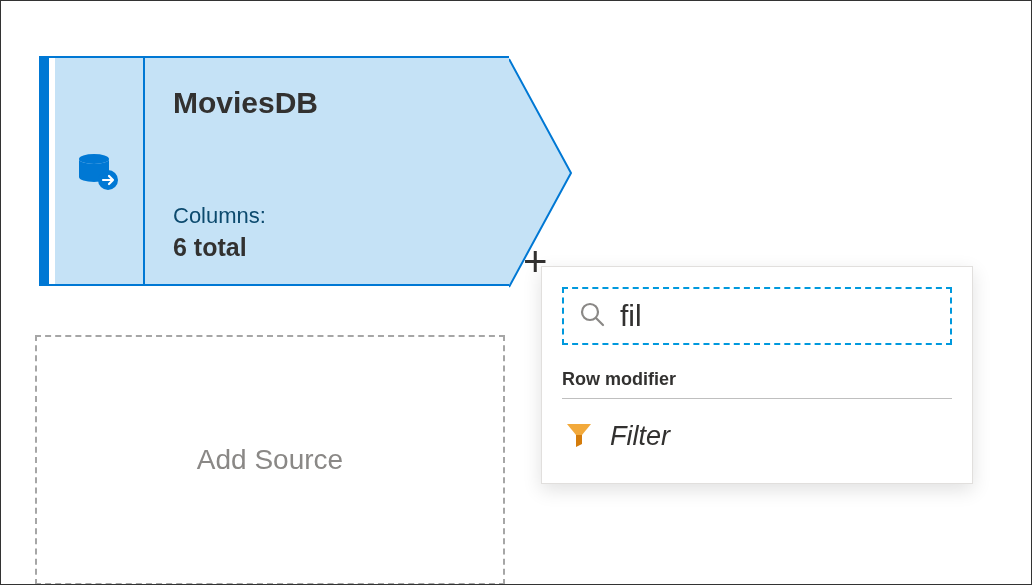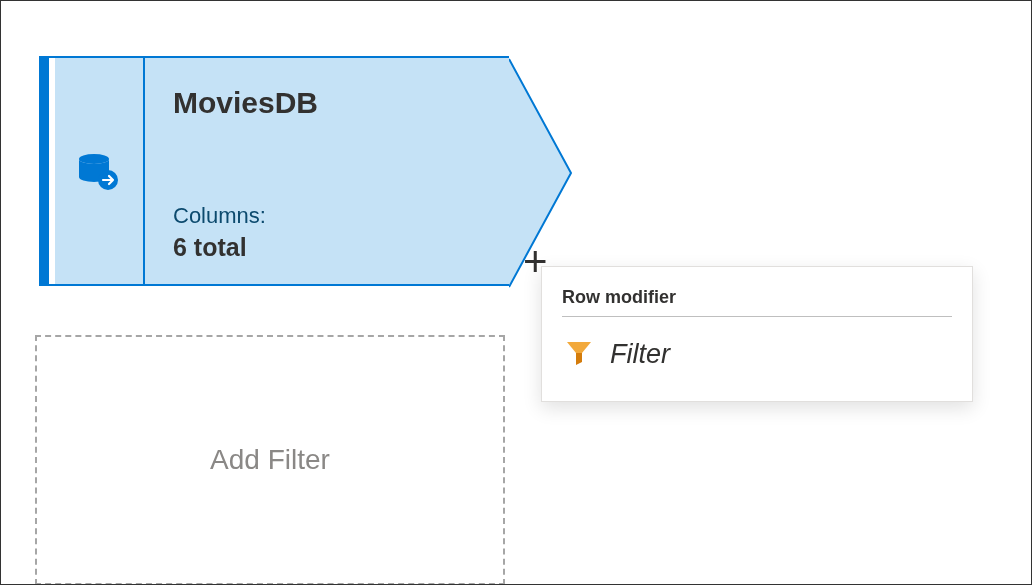--- a/index.html
+++ b/index.html
@@ -207,24 +207,33 @@
         </svg>
       </div>
     </div>
   </div>
 
   <div class="add-step-plus">
     <span>+</span>
   </div>
 
   <div class="add-source-box">
-    <span class="add-source-label">Add Filter</span>
+    <span class="add-source-label">Add Source</span>
   </div>
 
   <div class="dropdown-panel">
+    <div class="search-box">
+      <span>
+        <svg width="28" height="28" viewBox="0 0 28 28">
+          <circle class="mag-stroke" cx="12" cy="12" r="8"></circle>
+          <line class="mag-stroke" x1="18" y1="18" x2="25" y2="25"></line>
+        </svg>
+      </span>
+      <input type="text" class="search-input" value="fil" style="">
+    </div>
     <div class="section-header">Row modifier</div>
     <div class="menu-item">
       <span>
         <svg width="30" height="30" viewBox="0 0 30 30">
           <path class="funnel-top" d="M3 5 h24 l-9 11 h-6 Z"></path>
           <path class="funnel-bottom" d="M12 16 h6 v9 l-6 3 Z"></path>
         </svg>
       </span>
       <span class="menu-item-label">Filter</span>
     </div>

